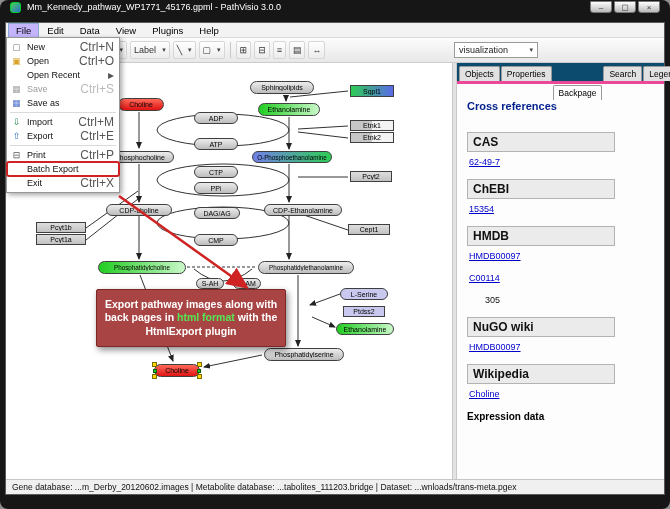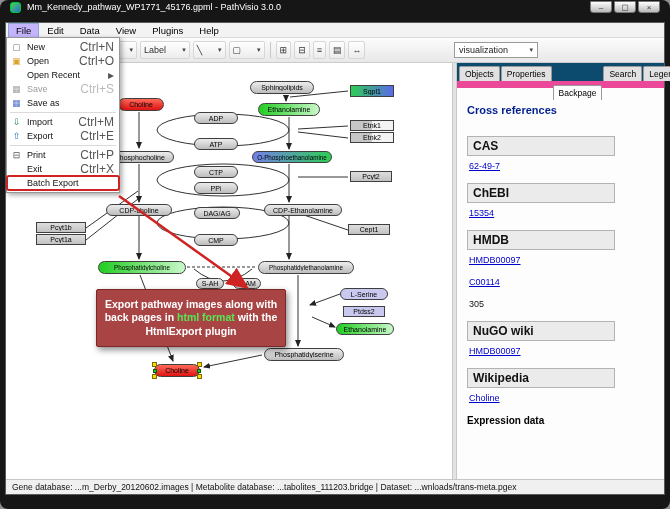--- a/index.html
+++ b/index.html
@@ -15,39 +15,39 @@
   
   .inner{position:absolute;left:5px;right:5px;top:22px;bottom:14px;background:#f0f0f0;border:1px solid #5a5a5a;
          display:flex;flex-direction:column;}
   .menubar{height:15px;display:flex;align-items:center;font-size:9.5px;background:#f3f3f3;border-bottom:1px solid #dcdcdc;padding-left:2px;}
   .mitem{padding:1px 7px;border:1px solid transparent;}
   .mitem.active{background:#c4b5fd;border:1px solid #86aad4;}
   .toolbar{height:25px;display:flex;align-items:center;gap:4px;padding:0 8px;
            background:linear-gradient(#fcfcfc,#e8e8e8);border-bottom:1px solid #cccccc;font-size:9px;color:#222;}
   .combo{display:flex;align-items:center;gap:8px;border:1px solid #9a9a9a;background:#fff;height:16px;padding:0 4px;font-size:9px;}
   .caret{font-size:7px;color:#444;}
-  .tbtn{display:flex;align-items:center;gap:16px;height:18px;padding:0 3px;border:1px solid #d6d6d6;border-radius:2px;
+  .tbtn{display:flex;align-items:center;gap:6px;height:18px;padding:0 3px;border:1px solid #d6d6d6;border-radius:2px;
         background:linear-gradient(#fff,#ececec);font-size:9px;color:#333;}
   .tsep{width:1px;height:16px;background:#c6c6c6;margin:0 2px;}
   .vis-combo{margin-left:auto;margin-right:118px;min-width:84px;justify-content:space-between;}
   
   .content{flex:1;display:flex;position:relative;min-height:0;}
   .canvas{width:446px;position:relative;background:#fff;overflow:hidden;}
   .edges{position:absolute;left:0;top:0;z-index:1;}
   .splitter{width:5px;background:#e3e3e3;border-left:1px solid #c9c9c9;border-right:1px solid #c9c9c9;}
   .sidepanel{flex:1;display:flex;flex-direction:column;background:#0c4a6e;min-width:0;}
   .tabs{display:flex;align-items:flex-end;height:18px;padding:2px 2px 0;gap:1px;}
   .tab{font-size:8.5px;padding:2px 5px;border:1px solid #9a9a9a;border-bottom:none;border-radius:2px 2px 0 0;background:#e1e1e1;white-space:nowrap;}
   .tab.active{background:#fdfdfd;position:relative;top:19px;}
-  .pbody{flex:1;background:#fdfdfd;border-top:7px solid #ec4899;padding:10px 10px 6px;overflow:hidden;}
+  .pbody{flex:1;background:#fdfdfd;border-top:3px solid #ec4899;padding:10px 10px 6px;overflow:hidden;}
   .xheading{color:#001f8d;font-weight:bold;font-size:11px;margin:6px 0 20px;}
   .xref{margin-bottom:12px;}
   .xhead{width:148px;background:#ebebeb;border:1px solid #b3b3b3;font-weight:bold;font-size:12px;padding:2px 5px;color:#111;}
   .xlink{color:#0000cc;text-decoration:underline;font-size:9px;margin:5px 0 0 2px;cursor:pointer;width:max-content;}
-  .xval{font-size:9px;margin:5px 0 0 2px;color:#111;}
+  .xval{font-size:9px;margin:5px 0 0 18px;color:#111;}
   .expr{font-weight:bold;font-size:10px;margin-top:2px;color:#000;}
   .statusbar{height:15px;background:#f0f0f0;border-top:1px solid #c6c6c6;font-size:8.5px;display:flex;align-items:center;padding:0 6px;color:#111;white-space:nowrap;overflow:hidden;}
   
   .filemenu{position:absolute;left:6px;top:37px;width:114px;background:#fff;border:1px solid #979797;
             box-shadow:2px 2px 5px rgba(0,0,0,.35);z-index:40;padding:2px 0;font-size:9px;color:#111;}
   .mrow{display:flex;align-items:center;height:14px;padding:0 5px 0 3px;gap:4px;}
   .mic{width:13px;text-align:center;font-size:9px;color:#777;}
   .ic-open{color:#d9a32a;} .ic-save{color:#a5a5a5;} .ic-saveas{color:#5577cc;}
   .ic-import{color:#2a8a4a;} .ic-export{color:#2a6fc4;} .ic-print{color:#555;}
   .mlb{flex:1;white-space:nowrap;}
@@ -381,29 +381,29 @@
         <span class="mic ic-export">⇧</span>
         <span class="mlb">Export</span>
         <span class="msc">Ctrl+E</span>
       </div>
       <div class="msep"></div>
       <div class="mrow">
         <span class="mic ic-print">⊟</span>
         <span class="mlb">Print</span>
         <span class="msc">Ctrl+P</span>
       </div>
-      <div class="mrow">
-        <span class="mic"></span>
-        <span class="mlb">Exit</span>
-        <span class="msc">Ctrl+X</span>
-      </div>
       <div class="mrow hl">
         <span class="mic"></span>
         <span class="mlb">Batch Export</span>
         <span class="msc"></span>
+      </div>
+      <div class="mrow">
+        <span class="mic"></span>
+        <span class="mlb">Exit</span>
+        <span class="msc">Ctrl+X</span>
       </div>
     </div>
 
   <svg class="overlay">
     <defs>
       <marker id="rah" markerWidth="9" markerHeight="8" refX="7" refY="4" orient="auto">
         <path d="M0,0 L9,4 L0,8 z" fill="#cf2222"></path>
       </marker>
     </defs>
     <line x1="119" y1="196" x2="245" y2="286" stroke="#cf2222" stroke-width="2.5" marker-end="url(#rah)"></line>

